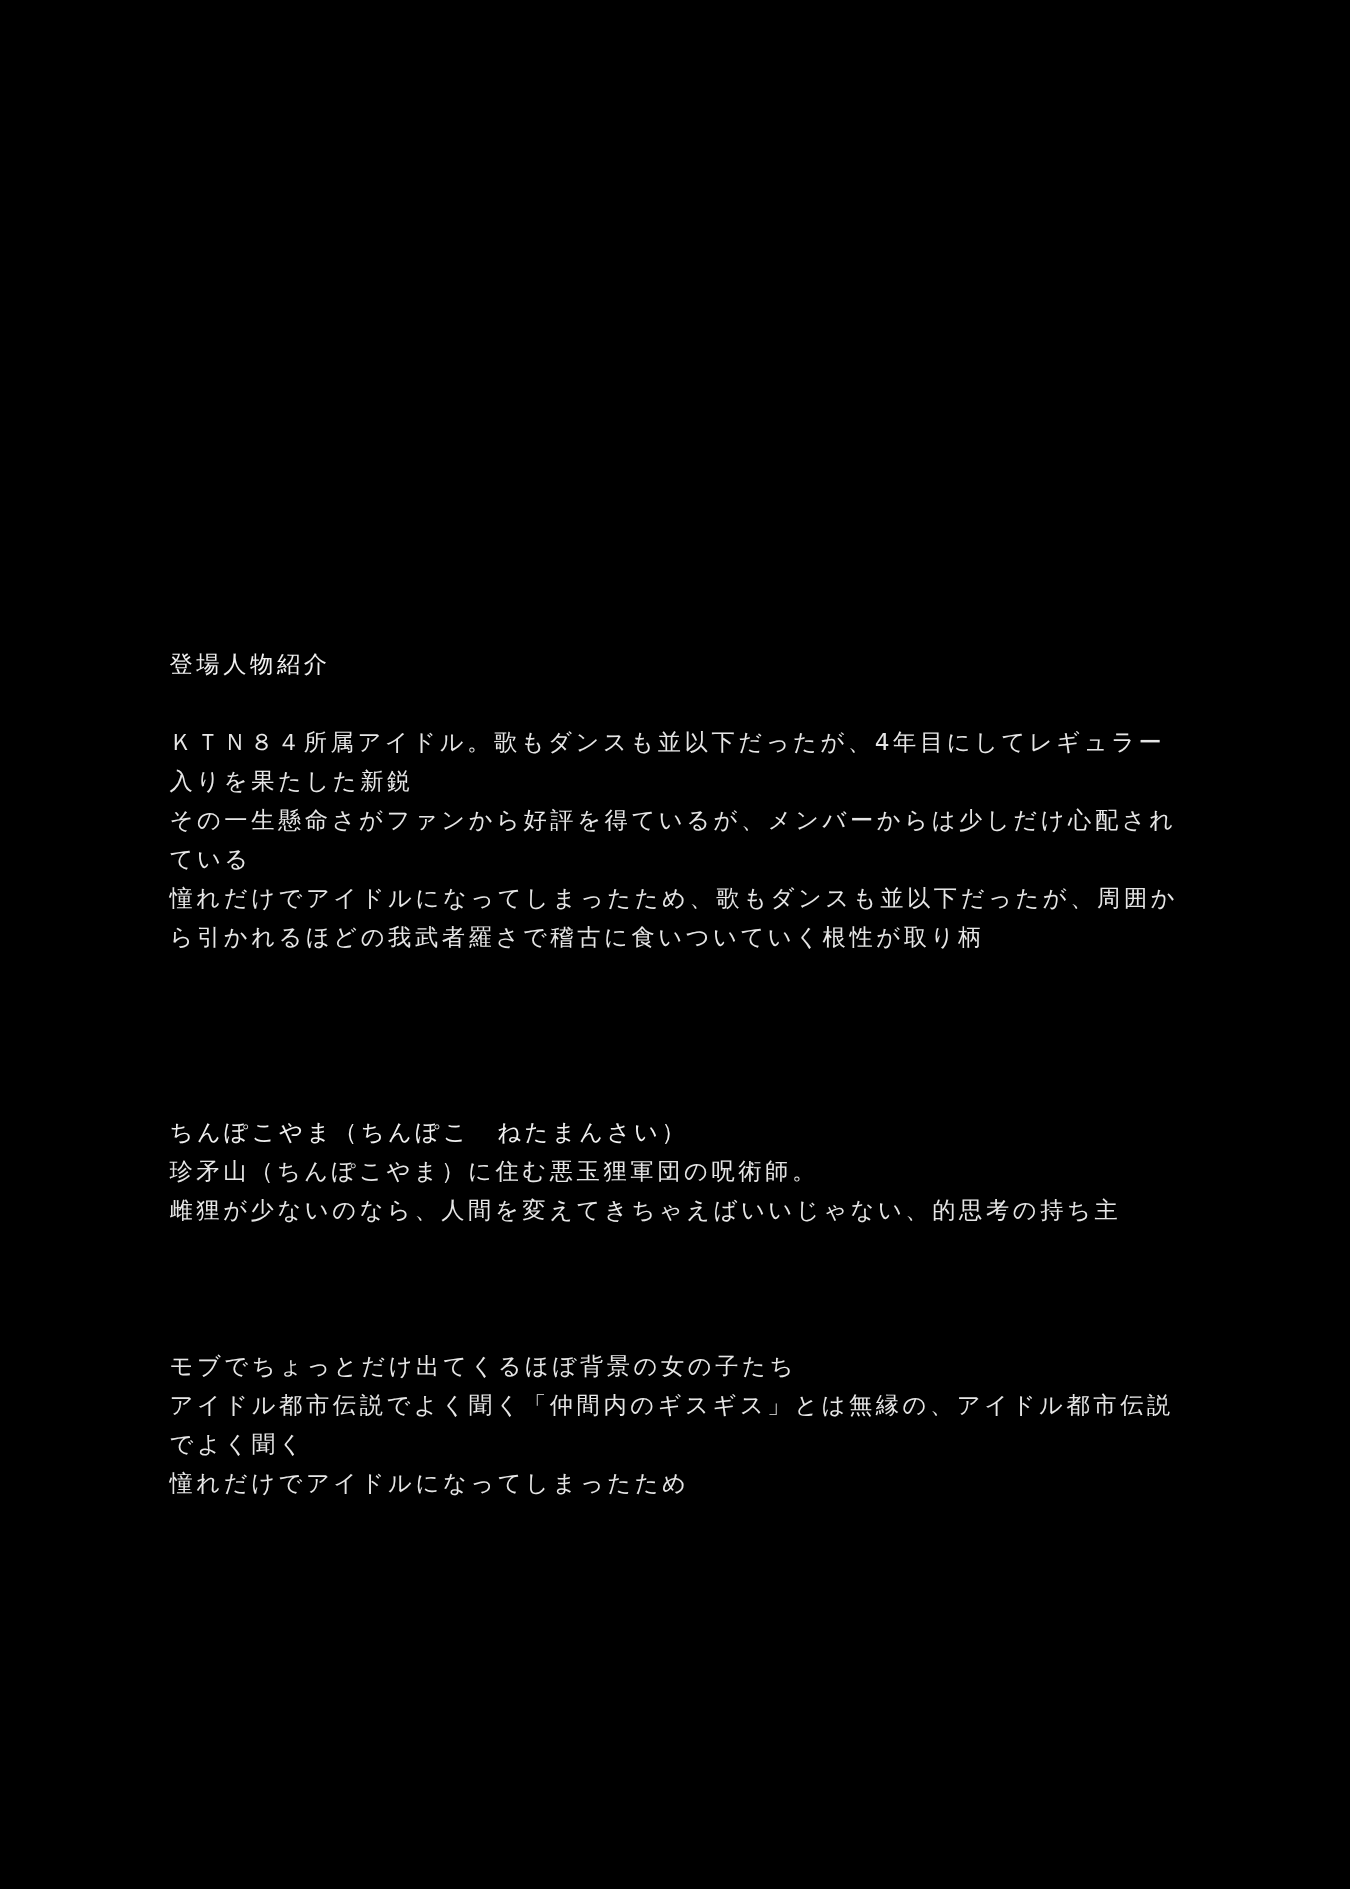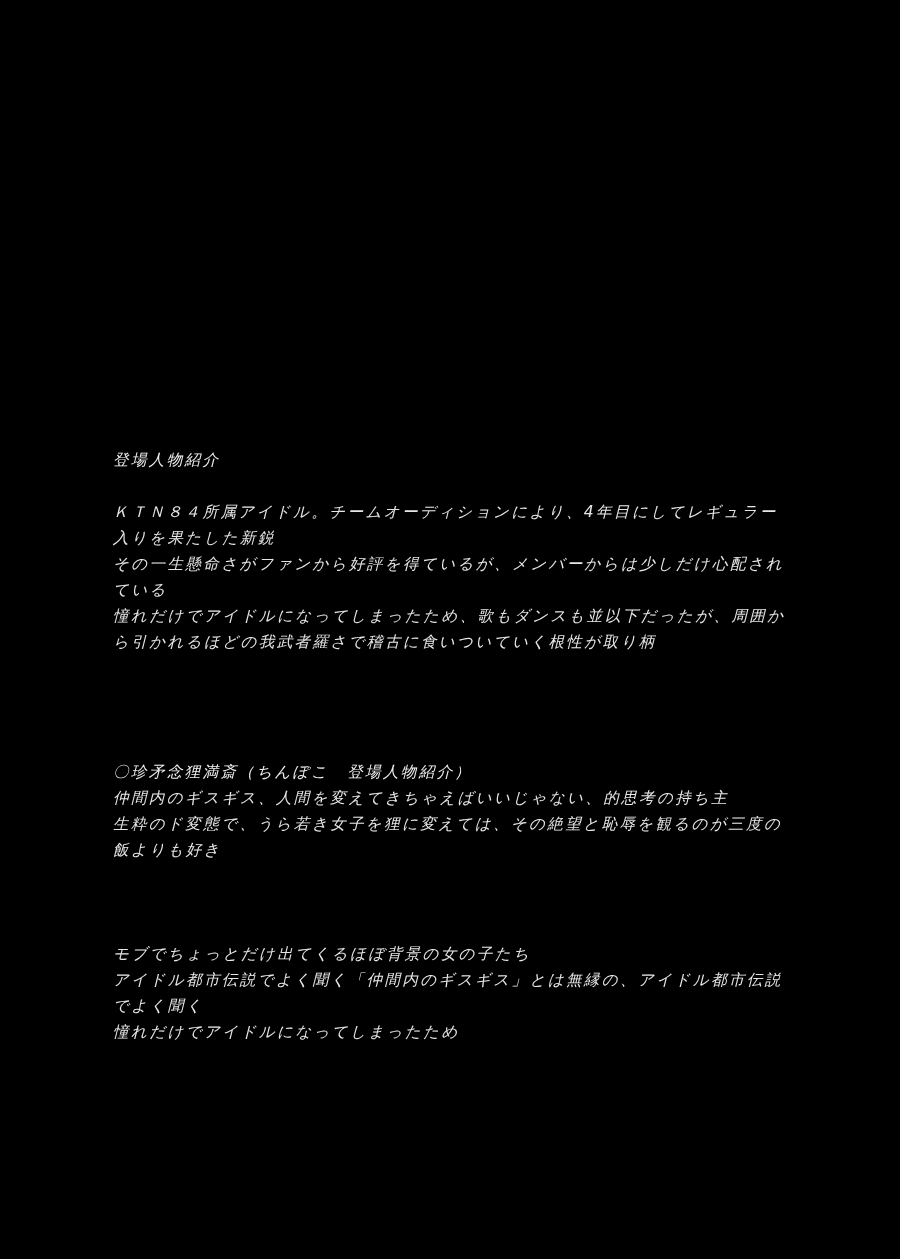--- a/index.html
+++ b/index.html
@@ -16,23 +16,22 @@
   }
   .page {
     position: relative;
     width: 900px;
     height: 1259px;
     background: #000000;
   }
   .doc {
     position: absolute;
     left: 113px;
-    top: 447px;
+    top: 430px;
     width: 680px;
-    font-style: italic;
   }
   .block {
     margin: 0;
   }
   .line {
     font-size: 15.5px;
     line-height: 26px;
     letter-spacing: 2.4px;
     color: #e6e6e6;
     white-space: pre-wrap;
@@ -52,32 +51,32 @@
 <body>
 
 <div class="page">
   <div class="doc">
 
     <div class="heading">登場人物紹介</div>
 
     <div class="spacer-sm"></div>
 
     <div class="block">
-      <div class="line">ＫＴＮ８４所属アイドル。チームオーディションにより、4年目にしてレギュラー入りを果たした新鋭</div>
+      <div class="line">ＫＴＮ８４所属アイドル。歌もダンスも並以下だったが、4年目にしてレギュラー入りを果たした新鋭</div>
       <div class="line">その一生懸命さがファンから好評を得ているが、メンバーからは少しだけ心配されている</div>
       <div class="line">憧れだけでアイドルになってしまったため、歌もダンスも並以下だったが、周囲から引かれるほどの我武者羅さで稽古に食いついていく根性が取り柄</div>
       <div class="spacer-sm"></div>
     </div>
 
     <div class="spacer-lg"></div>
 
     <div class="block">
-      <div class="heading">〇珍矛念狸満斎（ちんぽこ　登場人物紹介）</div>
-      <div class="line">仲間内のギスギス、人間を変えてきちゃえばいいじゃない、的思考の持ち主</div>
-      <div class="line">生粋のド変態で、うら若き女子を狸に変えては、その絶望と恥辱を観るのが三度の飯よりも好き</div>
+      <div class="heading">ちんぽこやま（ちんぽこ　ねたまんさい）</div>
+      <div class="line">珍矛山（ちんぽこやま）に住む悪玉狸軍団の呪術師。</div>
+      <div class="line">雌狸が少ないのなら、人間を変えてきちゃえばいいじゃない、的思考の持ち主</div>
       <div class="spacer-sm"></div>
     </div>
 
     <div class="spacer-md"></div>
 
     <div class="block">
       <div class="line">モブでちょっとだけ出てくるほぼ背景の女の子たち</div>
       <div class="line">アイドル都市伝説でよく聞く「仲間内のギスギス」とは無縁の、アイドル都市伝説でよく聞く</div>
       <div class="line">憧れだけでアイドルになってしまったため</div>
     </div>

